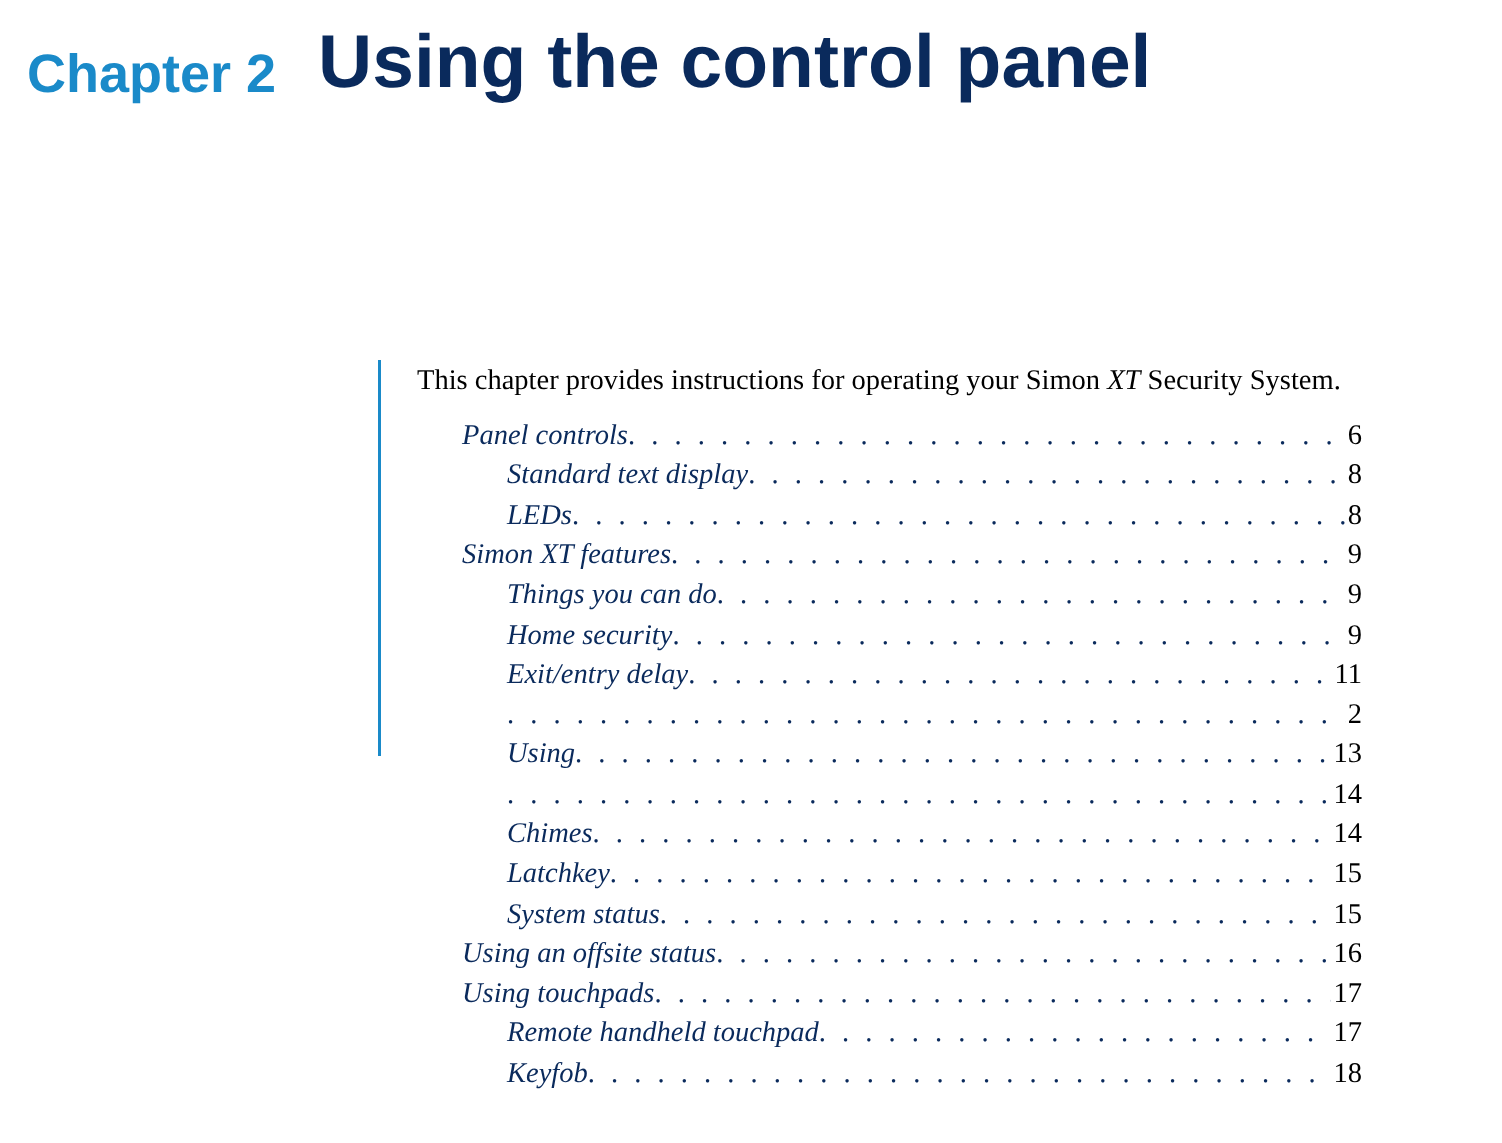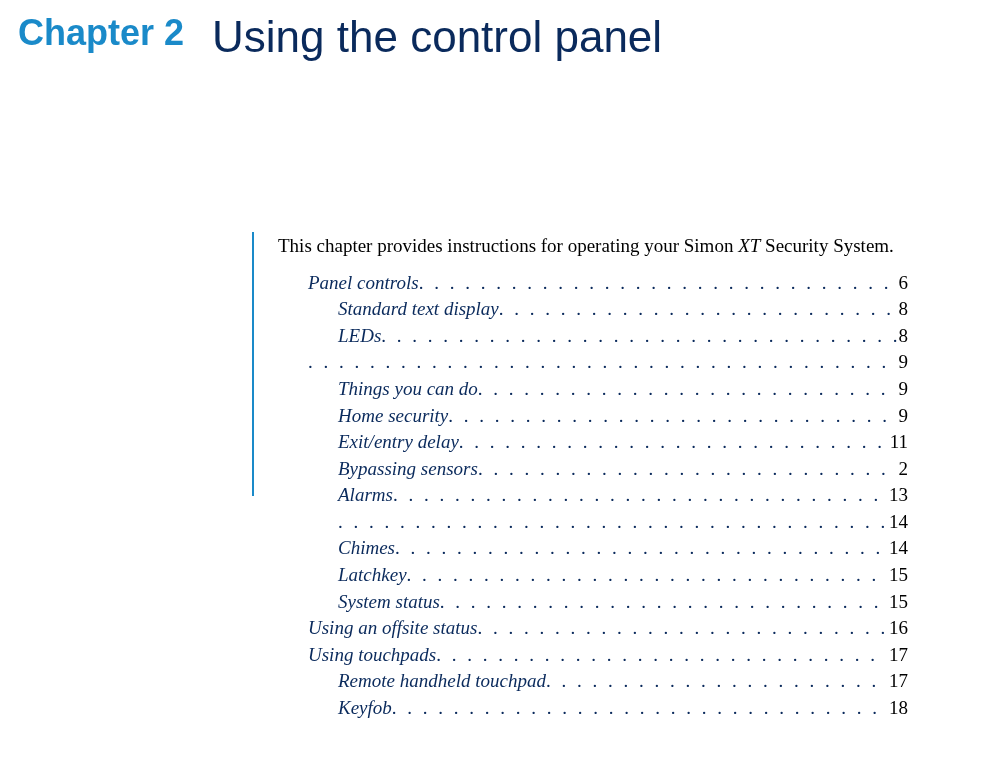--- a/index.html
+++ b/index.html
@@ -8,35 +8,35 @@
       padding: 0;
       width: 1001px;
       background: #fff;
       color: #000;
     }
     .page {
       padding: 12px 18px 40px 18px;
     }
     .chapter-header {
       display: flex;
-      align-items: flex-start;
+      align-items: flex-end;
       gap: 28px;
       margin-bottom: 170px;
     }
     .chapter-label {
       font-family: 'Trebuchet MS', Arial, sans-serif;
       font-size: 36px;
       font-weight: 600;
       color: #1a8ac9;
       white-space: nowrap;
     }
     .chapter-title {
       font-family: 'Trebuchet MS', Arial, sans-serif;
-      font-size: 44px;
-      font-weight: 400;
+      font-size: 50px;
+      font-weight: 700;
       color: #0a2a5c;
       white-space: nowrap;
     }
     .body-wrap {
       display: flex;
     }
     .rule-col {
       width: 236px;
       flex: 0 0 236px;
       position: relative;
@@ -126,45 +126,45 @@
             <span class="toc-label">Standard text display</span>
             <span class="toc-dots"></span>
             <span class="toc-page">8</span>
           </div>
           <div class="toc-row level-1">
             <span class="toc-label">LEDs</span>
             <span class="toc-dots"></span>
             <span class="toc-page">8</span>
           </div>
           <div class="toc-row level-0">
+            <span class="toc-label">Simon XT features</span>
             <span class="toc-dots"></span>
             <span class="toc-page">9</span>
           </div>
           <div class="toc-row level-1">
             <span class="toc-label">Things you can do</span>
             <span class="toc-dots"></span>
             <span class="toc-page">9</span>
           </div>
           <div class="toc-row level-1">
             <span class="toc-label">Home security</span>
             <span class="toc-dots"></span>
             <span class="toc-page">9</span>
           </div>
           <div class="toc-row level-1">
             <span class="toc-label">Exit/entry delay</span>
             <span class="toc-dots"></span>
             <span class="toc-page">11</span>
           </div>
           <div class="toc-row level-1">
-            <span class="toc-label">Bypassing sensors</span>
             <span class="toc-dots"></span>
             <span class="toc-page">2</span>
           </div>
           <div class="toc-row level-1">
-            <span class="toc-label">Alarms</span>
+            <span class="toc-label">Using</span>
             <span class="toc-dots"></span>
             <span class="toc-page">13</span>
           </div>
           <div class="toc-row level-1">
             <span class="toc-dots"></span>
             <span class="toc-page">14</span>
           </div>
           <div class="toc-row level-1">
             <span class="toc-label">Chimes</span>
             <span class="toc-dots"></span>

